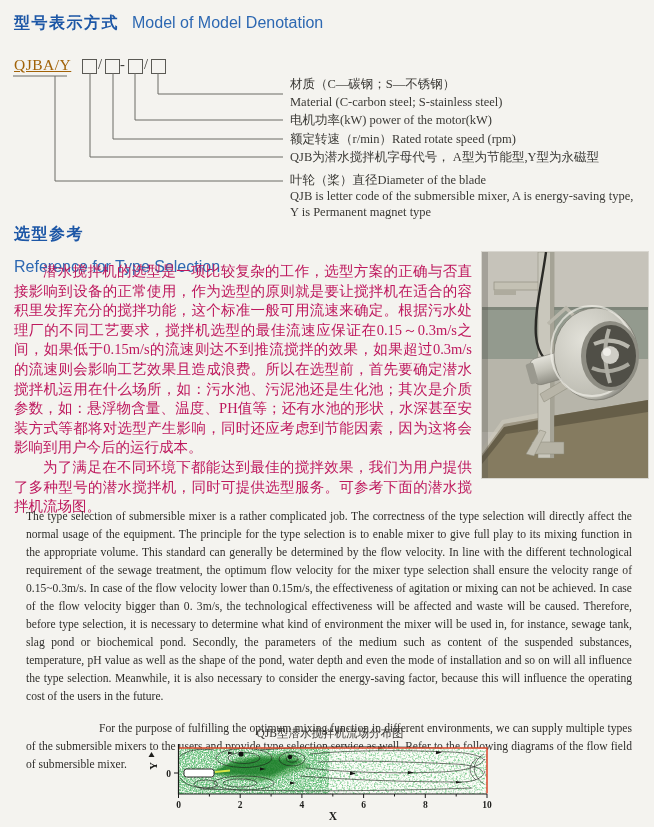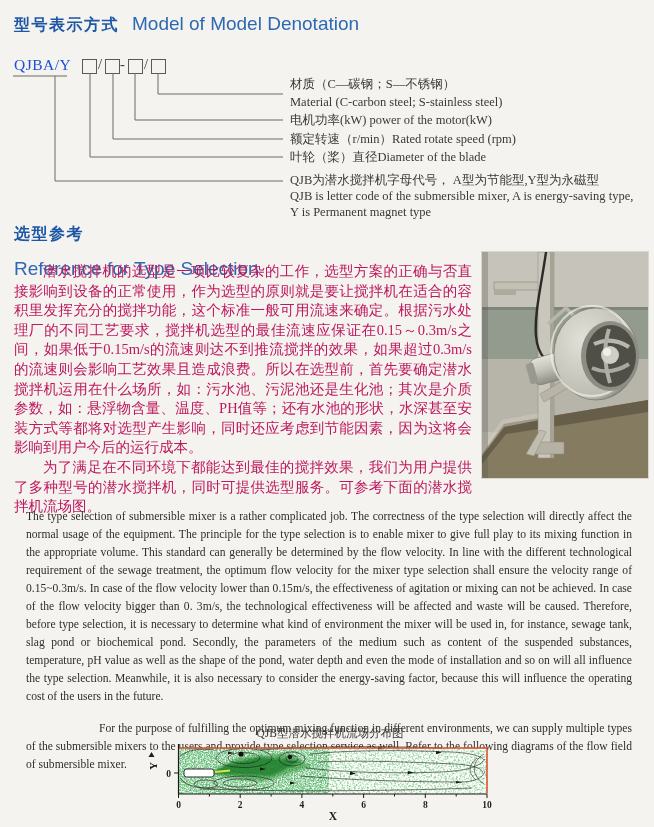--- a/index.html
+++ b/index.html
@@ -6,27 +6,27 @@
   body{background:#e9e8e4;}
   .page{
     position:relative;width:654px;height:827px;margin:0 auto;
     background:#f4f3ef;overflow:hidden;
     font-family:"Liberation Serif","DejaVu Serif",serif;color:#33322f;
   }
   
   .sec-h{position:absolute;display:flex;align-items:baseline;gap:13px;white-space:nowrap;}
   .h-zh{font-family:"Liberation Sans","DejaVu Sans",sans-serif;font-weight:bold;
         font-size:16px;color:#1d57a6;letter-spacing:1.5px;}
-  .h-en{font-family:"Liberation Sans","DejaVu Sans",sans-serif;font-size:19px;color:#2d68b2;}
+  .h-en{font-family:"Liberation Sans","DejaVu Sans",sans-serif;font-size:16px;color:#2d68b2;}
   #h1{left:14px;top:13px;}
   #h2{left:14px;top:224px;flex-direction:column;}
 
   
   .model-line{position:absolute;left:14px;top:56px;width:220px;height:20px;}
-  .mcode{position:absolute;left:0;top:0;font-size:15.5px;letter-spacing:.5px;color:#1d4ed8;}
+  .mcode{position:absolute;left:0;top:0;font-size:15.5px;letter-spacing:.5px;color:#a16207;text-decoration:underline;}
   .mbox{position:absolute;top:3px;width:13px;height:13px;border:1.3px solid #5a5954;background:transparent;}
   .b1{left:68px}.b2{left:91px}.b3{left:114px}.b4{left:137px}
   .msep{position:absolute;top:0;font-size:14.5px;color:#3c3b37;}
   .s1{left:84px}.s2{left:106px}.s3{left:130px}
 
   .connectors{position:absolute;left:0;top:55px;pointer-events:none;}
 
   .dlabels{position:absolute;left:290px;top:68px;width:364px;height:152px;}
   .dlabel{position:absolute;left:0;white-space:nowrap;font-size:12.5px;line-height:14px;color:#3a3935;}
   .dlabel:nth-of-type(1){top:9px}
@@ -83,22 +83,22 @@
       <path d="M135,18 V65 H283"></path>
       <path d="M158,18 V39 H283"></path>
     </g>
   </svg>
 
   <div class="dlabels">
     <div class="dlabel">材质（C—碳钢；S—不锈钢）</div>
     <div class="dlabel">Material (C-carbon steel; S-stainless steel)</div>
     <div class="dlabel">电机功率(kW)  power of the motor(kW)</div>
     <div class="dlabel">额定转速（r/min）Rated rotate speed (rpm)</div>
+    <div class="dlabel">QJB为潜水搅拌机字母代号， A型为节能型,Y型为永磁型</div>
     <div class="dlabel">叶轮（桨）直径Diameter of the blade</div>
-    <div class="dlabel">QJB为潜水搅拌机字母代号， A型为节能型,Y型为永磁型</div>
     <div class="dlabel">QJB is letter code of the submersible mixer, A is energy-saving type,</div>
     <div class="dlabel">Y is Permanent magnet type</div>
   </div>
 
   <header class="sec-h" id="h2">
     <span class="h-zh">选型参考</span>
     <span class="h-en">Reference for Type Selection</span>
   </header>
 
   <div class="zh-block">

